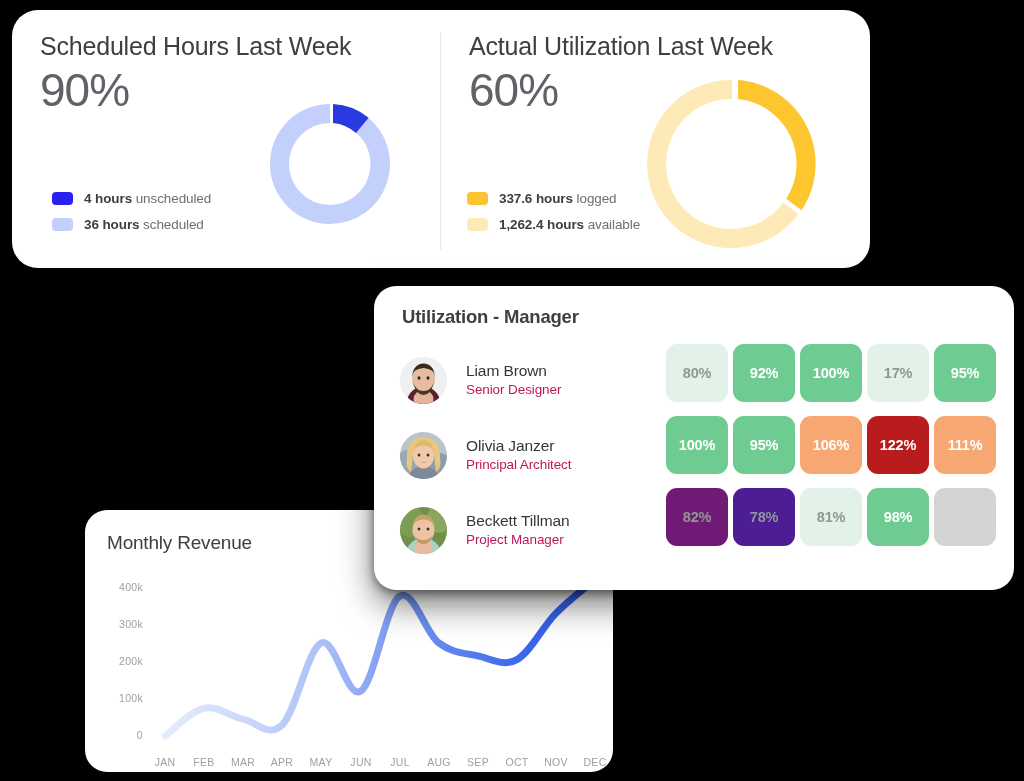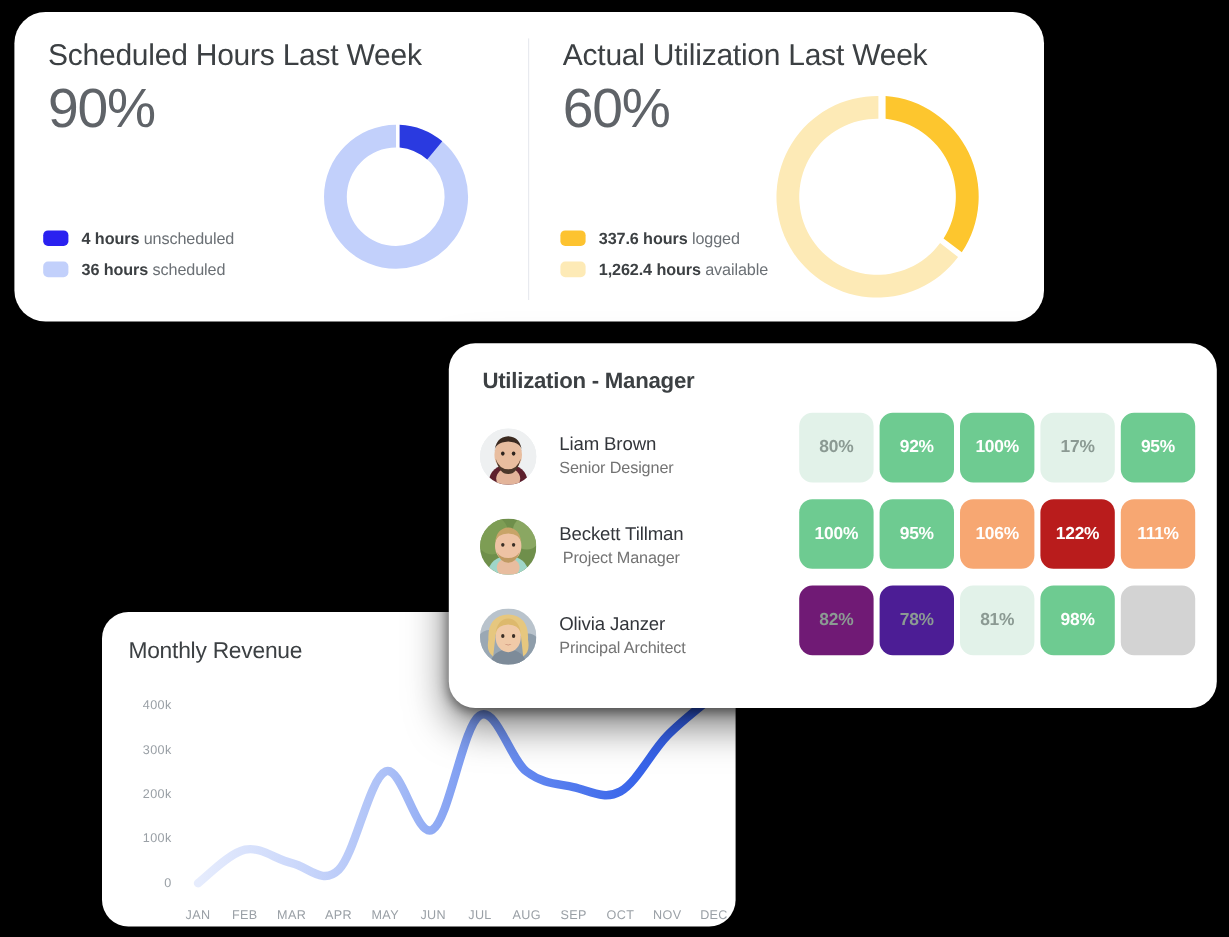--- a/index.html
+++ b/index.html
@@ -69,21 +69,21 @@
   .kpi-value {
     font-size: 46px;
     font-weight: 400;
     color: #5f6368;
     letter-spacing: -1px;
     margin: 6px 0 0 0;
     line-height: 1;
   }
   .legend {
     position: absolute;
-    left: 24px;
+    left: 40px;
     bottom: 36px;
   }
   .legend.right { left: 26px; }
   .legend-row {
     display: flex;
     align-items: center;
     margin-bottom: 11px;
     white-space: nowrap;
   }
   .legend-row:last-child { margin-bottom: 0; }
@@ -150,25 +150,24 @@
   .avatar svg { display: block; width: 100%; height: 100%; }
   .person-name {
     font-size: 15.5px;
     color: #33363b;
     font-weight: 400;
     letter-spacing: -0.1px;
     line-height: 1.25;
   }
   .person-role {
     font-size: 13.5px;
-    color: #737373;
+    color: #be185d;
     letter-spacing: -0.1px;
     line-height: 1.35;
     margin-top: 1px;
-    text-align: center;
   }
   .grid {
     position: absolute;
     left: 292px;
     top: 58px;
     display: grid;
     grid-template-columns: repeat(5, 66px);
     grid-template-rows: repeat(3, 58px);
     column-gap: 1px;
     row-gap: 14px;
@@ -362,56 +361,56 @@
         </div>
         <div>
           <div class="person-name">Liam Brown</div>
           <div class="person-role">Senior Designer</div>
         </div>
       </div>
 
       <div class="person-row">
         <div class="avatar">
           <svg viewBox="0 0 47 47">
+            <rect width="47" height="47" fill="#b9c3cc"></rect>
+            <ellipse cx="8" cy="34" rx="13" ry="16" fill="#9aa8b4"></ellipse>
+            <ellipse cx="40" cy="36" rx="12" ry="15" fill="#8e9daa"></ellipse>
+            <ellipse cx="23.5" cy="47" rx="15" ry="13" fill="#7d8b99"></ellipse>
+            <path d="M7 26 Q6 6 23.5 5 Q41 6 40 26 Q42 36 36 40 L34 22 Q30 13 23.5 13 Q17 13 13 22 L11 40 Q5 36 7 26 Z" fill="#e6c77f"></path>
+            <ellipse cx="23.5" cy="24" rx="10.5" ry="12.5" fill="#f0caa8"></ellipse>
+            <path d="M13 20 Q15 9 23.5 8.5 Q32 9 34 20 Q32 14 23.5 13.5 Q15 14 13 20 Z" fill="#ddb96d"></path>
+            <ellipse cx="19" cy="23" rx="1.4" ry="1.6" fill="#3a2f26"></ellipse>
+            <ellipse cx="28" cy="23" rx="1.4" ry="1.6" fill="#3a2f26"></ellipse>
+            <path d="M20.5 29.5 Q23.5 32 26.5 29.5 Q23.5 31 20.5 29.5 Z" fill="#b4705f"></path>
+          </svg>
+        </div>
+        <div>
+          <div class="person-name">Olivia Janzer</div>
+          <div class="person-role">Principal Architect</div>
+        </div>
+      </div>
+
+      <div class="person-row">
+        <div class="avatar">
+          <svg viewBox="0 0 47 47">
             <rect width="47" height="47" fill="#6f8f4b"></rect>
             <ellipse cx="10" cy="14" rx="14" ry="16" fill="#82a257" opacity="0.75"></ellipse>
             <ellipse cx="39" cy="12" rx="12" ry="14" fill="#9cb772" opacity="0.6"></ellipse>
             <ellipse cx="23.5" cy="46" rx="17" ry="15" fill="#9fd6c9"></ellipse>
             <ellipse cx="23.5" cy="41" rx="9.5" ry="8" fill="#e8bd9f"></ellipse>
             <ellipse cx="23.5" cy="23" rx="11" ry="13" fill="#eec3a4"></ellipse>
             <path d="M12.5 20 Q14 8 23.5 7.5 Q33 8 34.5 20 Q33 13 23.5 12.5 Q14 13 12.5 20 Z" fill="#c8a468"></path>
             <path d="M14 28 Q17 37 23.5 37 Q30 37 33 28 Q30 33 23.5 33 Q17 33 14 28 Z" fill="#c09a62"></path>
             <ellipse cx="19" cy="22" rx="1.4" ry="1.6" fill="#3a2f26"></ellipse>
             <ellipse cx="28" cy="22" rx="1.4" ry="1.6" fill="#3a2f26"></ellipse>
           </svg>
         </div>
         <div>
           <div class="person-name">Beckett Tillman</div>
           <div class="person-role">Project Manager</div>
-        </div>
-      </div>
-
-      <div class="person-row">
-        <div class="avatar">
-          <svg viewBox="0 0 47 47">
-            <rect width="47" height="47" fill="#b9c3cc"></rect>
-            <ellipse cx="8" cy="34" rx="13" ry="16" fill="#9aa8b4"></ellipse>
-            <ellipse cx="40" cy="36" rx="12" ry="15" fill="#8e9daa"></ellipse>
-            <ellipse cx="23.5" cy="47" rx="15" ry="13" fill="#7d8b99"></ellipse>
-            <path d="M7 26 Q6 6 23.5 5 Q41 6 40 26 Q42 36 36 40 L34 22 Q30 13 23.5 13 Q17 13 13 22 L11 40 Q5 36 7 26 Z" fill="#e6c77f"></path>
-            <ellipse cx="23.5" cy="24" rx="10.5" ry="12.5" fill="#f0caa8"></ellipse>
-            <path d="M13 20 Q15 9 23.5 8.5 Q32 9 34 20 Q32 14 23.5 13.5 Q15 14 13 20 Z" fill="#ddb96d"></path>
-            <ellipse cx="19" cy="23" rx="1.4" ry="1.6" fill="#3a2f26"></ellipse>
-            <ellipse cx="28" cy="23" rx="1.4" ry="1.6" fill="#3a2f26"></ellipse>
-            <path d="M20.5 29.5 Q23.5 32 26.5 29.5 Q23.5 31 20.5 29.5 Z" fill="#b4705f"></path>
-          </svg>
-        </div>
-        <div>
-          <div class="person-name">Olivia Janzer</div>
-          <div class="person-role">Principal Architect</div>
         </div>
       </div>
 
     </div>
 
     <div class="grid" id="util-grid">
         <div class="cell" style="background: rgb(226, 242, 233); color: rgb(139, 154, 147);">80%</div>
         <div class="cell" style="background: rgb(110, 203, 145); color: rgb(255, 255, 255);">92%</div>
         <div class="cell" style="background: rgb(110, 203, 145); color: rgb(255, 255, 255);">100%</div>
         <div class="cell" style="background: rgb(226, 242, 233); color: rgb(139, 154, 147);">17%</div>

